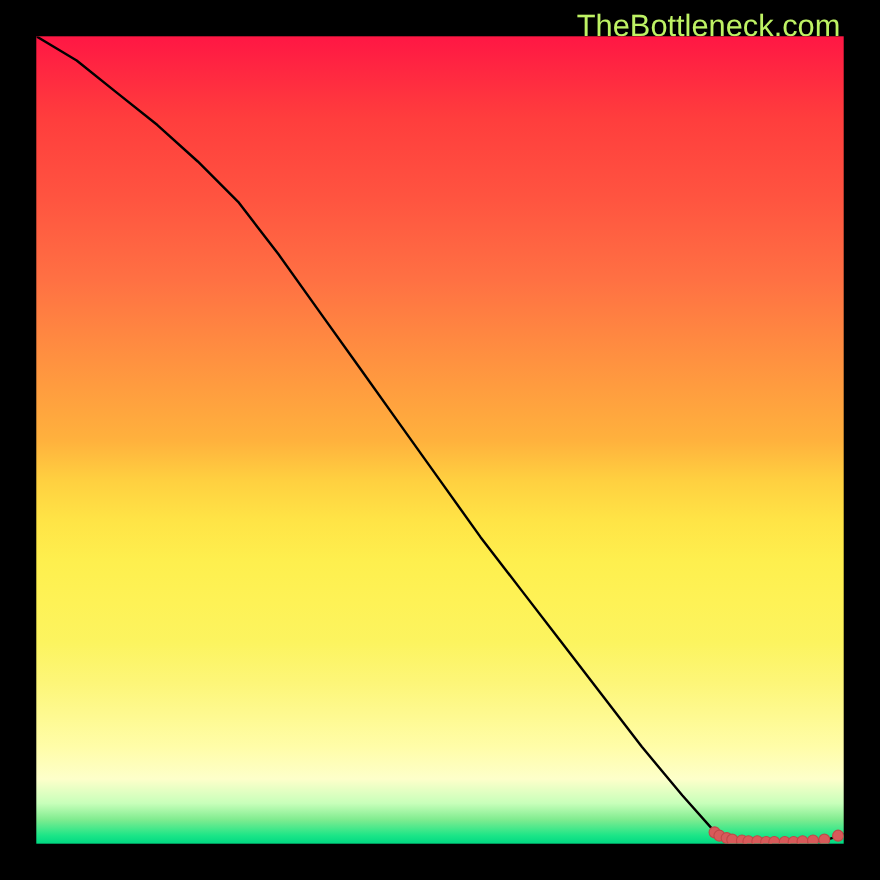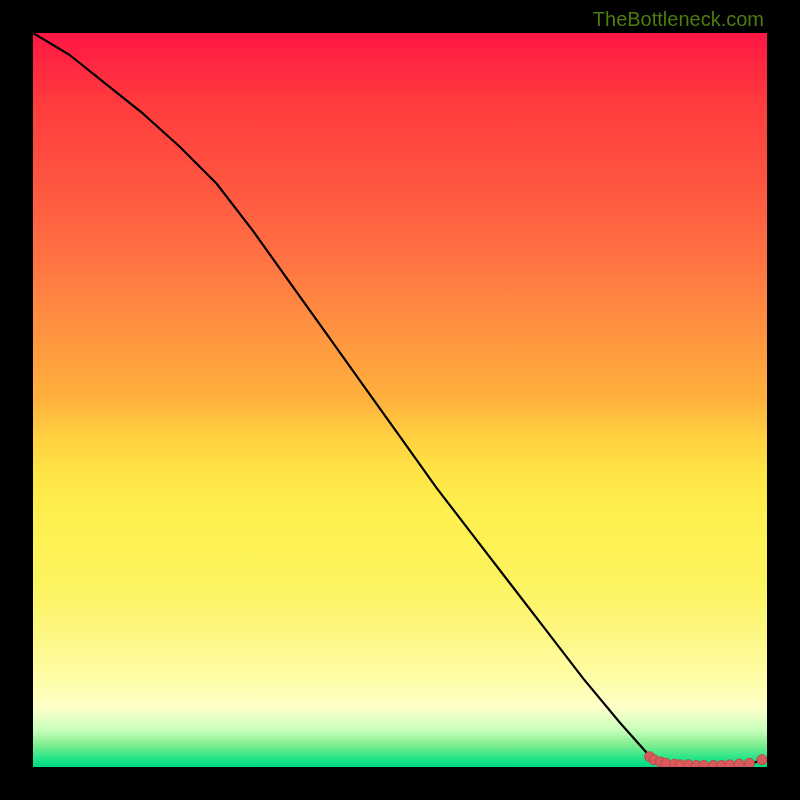--- a/index.html
+++ b/index.html
@@ -35,22 +35,22 @@
       #80ec90 97%,
       #1be587 99%,
       #00d882 100%
     );
     overflow: hidden;
   }
   .watermark {
     position: absolute;
     top: 8px;
     right: 36px;
-    color: #4d7c0f;
-    font-size: 20px;
+    color: #bef264;
+    font-size: 28px;
     font-weight: 500;
     font-family: Arial, sans-serif;
     margin-left: 44px;
   }
   svg.curve {
     position: absolute;
     left: 0;
     top: 0;
     width: 734px;
     height: 734px;

